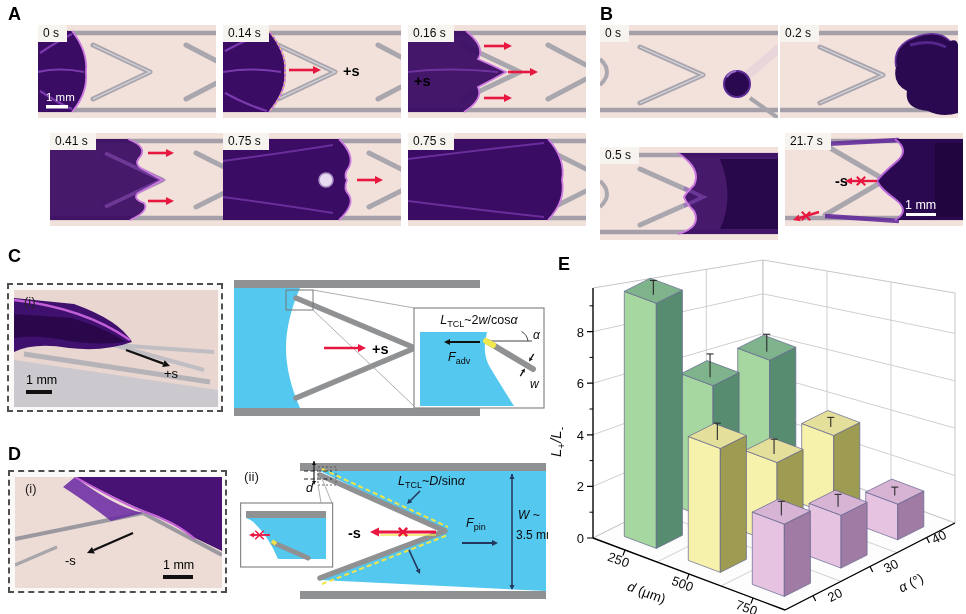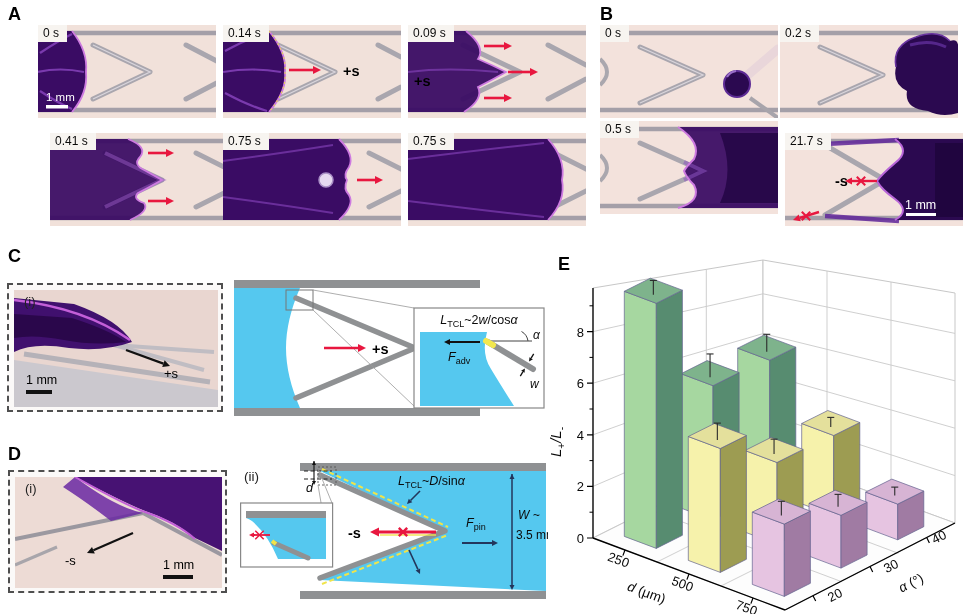--- a/index.html
+++ b/index.html
@@ -62,21 +62,21 @@
       </g>
       <g>
           <line x1="66" y1="45" x2="90" y2="45" stroke="#e8173f" stroke-width="2.6"></line>
           <polygon points="98,45 90,41 90,49" fill="#e8173f"></polygon>
         </g>
       <text x="120" y="51" font-size="14.5" font-weight="bold" fill="#000">+s</text>
     </svg>
   </div>
 
   <div class="frame" style="left:408px;top:25px">
-    <div class="stamp">0.09 s</div>
+    <div class="stamp">0.16 s</div>
     <svg width="178" height="93" viewBox="0 0 178 93">
       <rect width="178" height="93" fill="#f1e1da"></rect>
       <line x1="0" y1="8" x2="178" y2="8" stroke="#a49fa8" stroke-width="4.5"></line>
       <line x1="0" y1="85" x2="178" y2="85" stroke="#a49fa8" stroke-width="4.5"></line>
       <g>
         <path d="M55,20 L112,47 L55,74" fill="none" stroke="#a9a6ae" stroke-width="5" stroke-linecap="round" stroke-linejoin="round"></path>
         <path d="M140,20 L178,40 M140,74 L178,54" fill="none" stroke="#a9a6ae" stroke-width="5" stroke-linecap="round"></path>
       </g>
       <g>
         <path d="M0,6 L58,6 Q78,22 70,34 Q84,40 98,47 Q84,55 70,62 Q76,74 56,87 L0,87 Z" fill="#3a0c64" opacity="0.95"></path>
@@ -197,21 +197,21 @@
         <path d="M40,22 L103,50 L40,78" fill="none" stroke="#d9d5dc" stroke-width="1.3"></path>
       </g>
       <g>
         <path d="M116,42 Q112,20 136,12 Q158,4 170,16 Q180,12 178,28 L178,88 Q162,93 148,86 Q124,84 127,66 Q112,58 116,42 Z" fill="#2b0950"></path>
         <path d="M130,20 Q150,14 166,22" stroke="#5d2b95" stroke-width="3" fill="none" opacity="0.85"></path>
         <path d="M116,42 Q112,20 136,12 Q158,4 170,16" stroke="#6a35a0" stroke-width="1.6" fill="none"></path>
       </g>
     </svg>
   </div>
 
-  <div class="frame" style="left:600px;top:121px;background:#701a75">
+  <div class="frame" style="left:600px;top:147px;background:#701a75">
     <div class="stamp">0.5 s</div>
     <svg width="178" height="93" viewBox="0 0 178 93">
       <rect width="178" height="93" fill="#f3e2dc"></rect>
       <line x1="0" y1="8" x2="178" y2="8" stroke="#a49fa8" stroke-width="4.5"></line>
       <line x1="0" y1="85" x2="178" y2="85" stroke="#a49fa8" stroke-width="4.5"></line>
       <path d="M0,34 Q14,47 0,60" stroke="#aaa7ae" stroke-width="4" fill="none"></path>
       <g>
         <path d="M40,22 L103,50 L40,78" fill="none" stroke="#a9a6ae" stroke-width="5" stroke-linecap="round" stroke-linejoin="round"></path>
       </g>
       <g>

